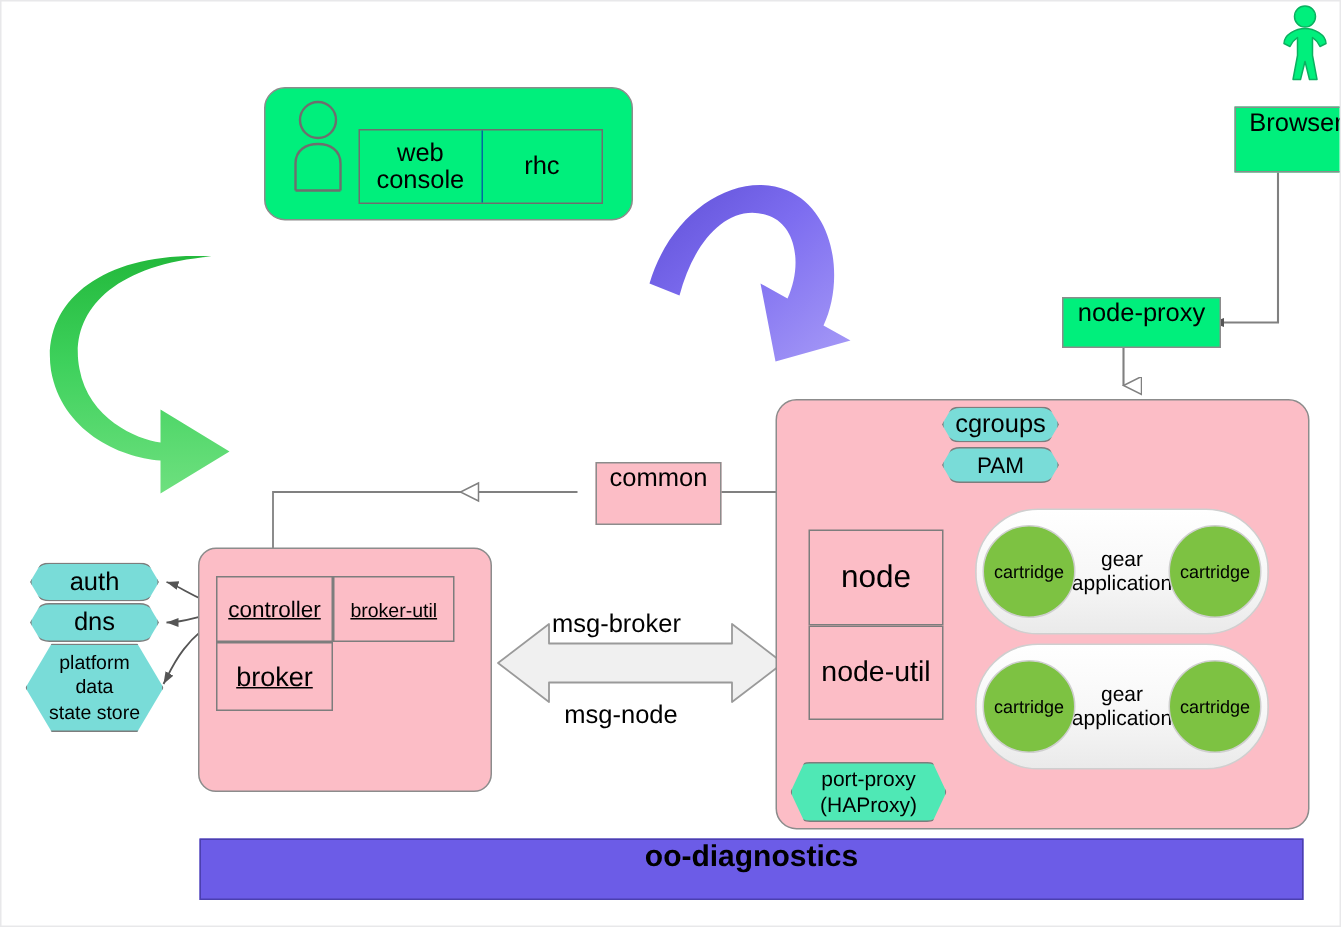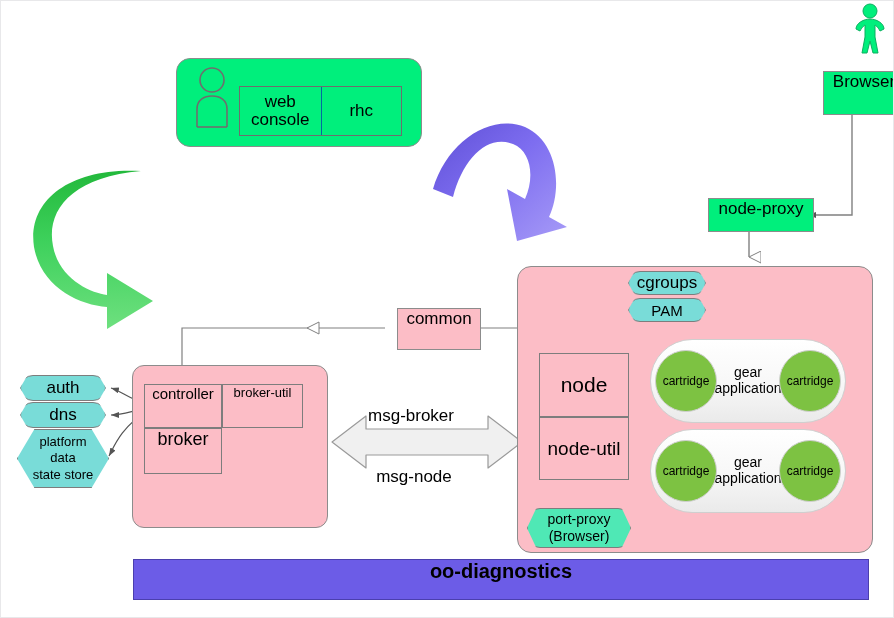--- a/index.html
+++ b/index.html
@@ -67,21 +67,21 @@
   #broker-container {
     left: 119px; top: 364px; width: 196px; height: 163px;
     background: #fcbdc6; border: 1px solid #8c8c8c; border-radius: 12px;
   }
   #broker-grid {
     position: absolute; left: 143px; top: 383px; width: 120px; height: 90px;
   }
   #broker-grid .cell {
     position: absolute; box-sizing: border-box;
     background: #fcbdc6; border: 1px solid #7d7d7d;
-    display: flex; justify-content: center;
+    display: flex; align-items: center; justify-content: center; text-decoration: underline;
   }
   #controller-cell { left: 0; top: 0; width: 78px; height: 44px; font-size: 15px; }
   #broker-util-cell { left: 78px; top: 0; width: 81px; height: 44px; font-size: 13px; }
   #broker-cell { left: 0; top: 44px; width: 78px; height: 46px; font-size: 18px; }
 
   
   #node-container {
     left: 504px; top: 265px; width: 356px; height: 287px;
     background: #fcbdc6; border: 1px solid #8c8c8c; border-radius: 14px;
   }
@@ -328,21 +328,21 @@
   </div>
 
   <div class="lozenge" id="cgroups-shape">
     <span>cgroups</span>
   </div>
   <div class="lozenge" id="pam-shape">
     <span>PAM</span>
   </div>
   <div class="lozenge" id="port-proxy-shape">
     <span style="white-space:pre-line">port-proxy
-(Browser)</span>
+(HAProxy)</span>
   </div>
 
   <div class="gear-app" id="gear-app-1">
     <div class="gear-label" style="white-space:pre-line">gear
 application</div>
     <div class="cartridge left">
       <span>cartridge</span>
     </div>
     <div class="cartridge right">
       <span>cartridge</span>

